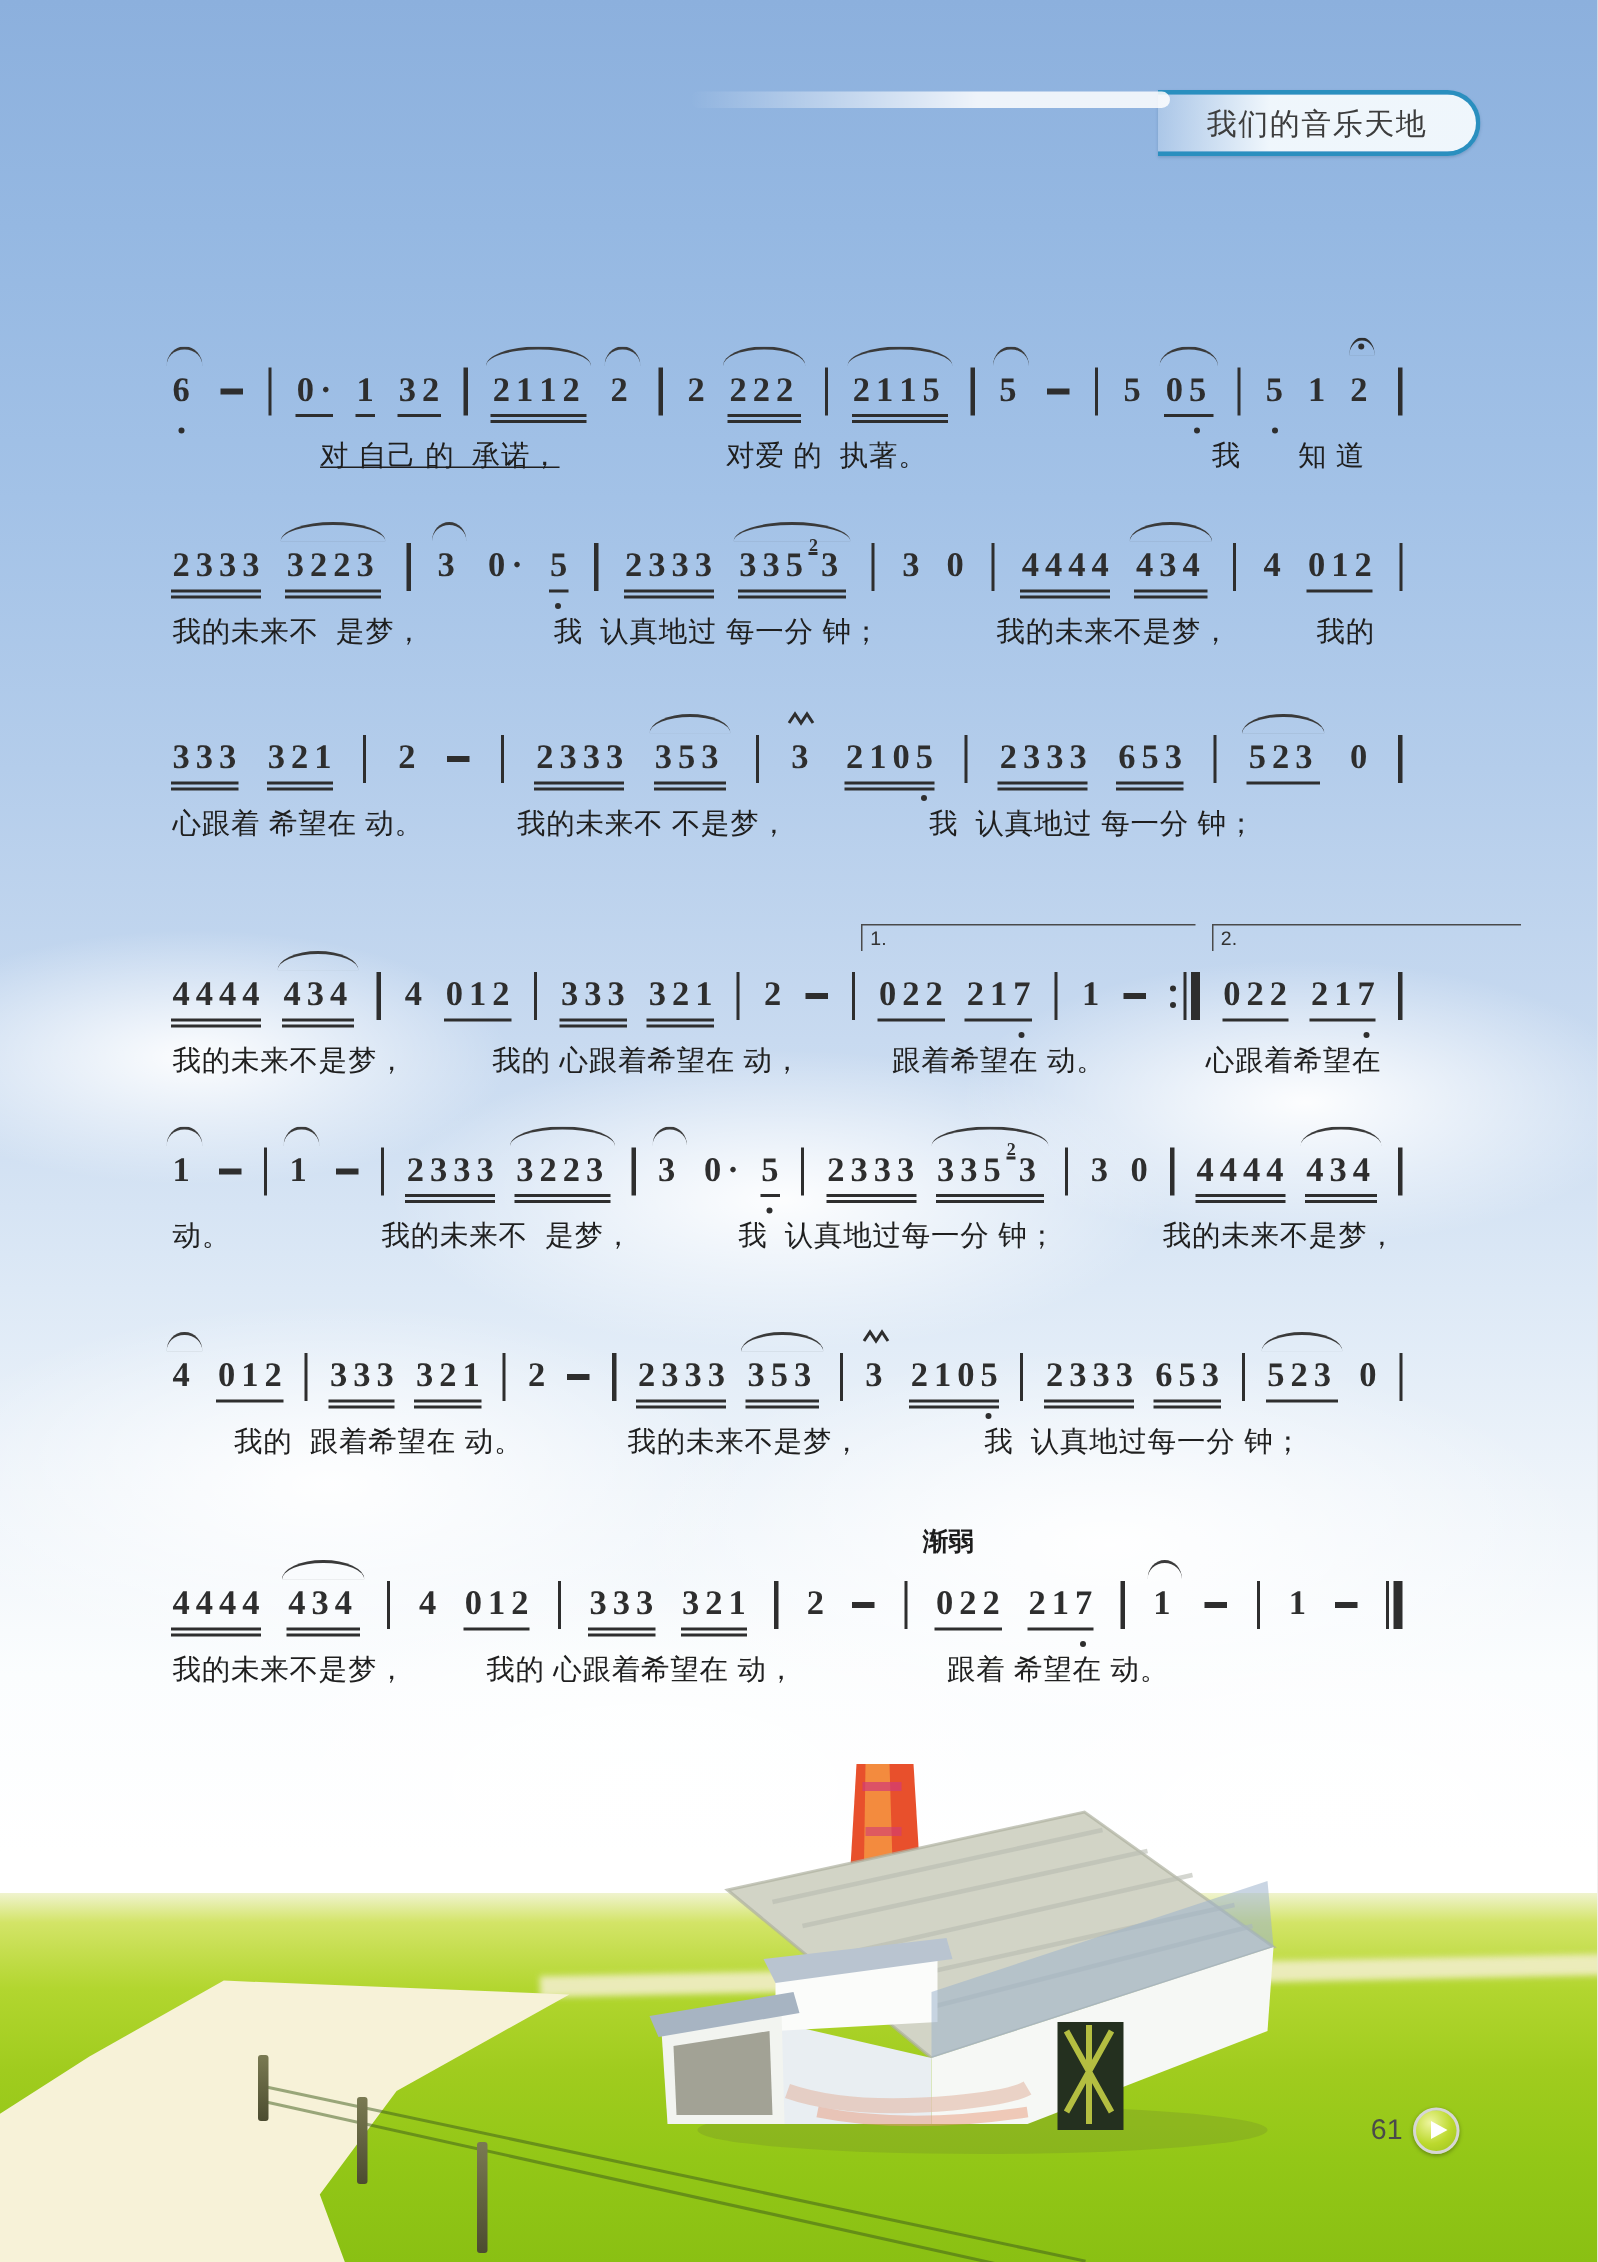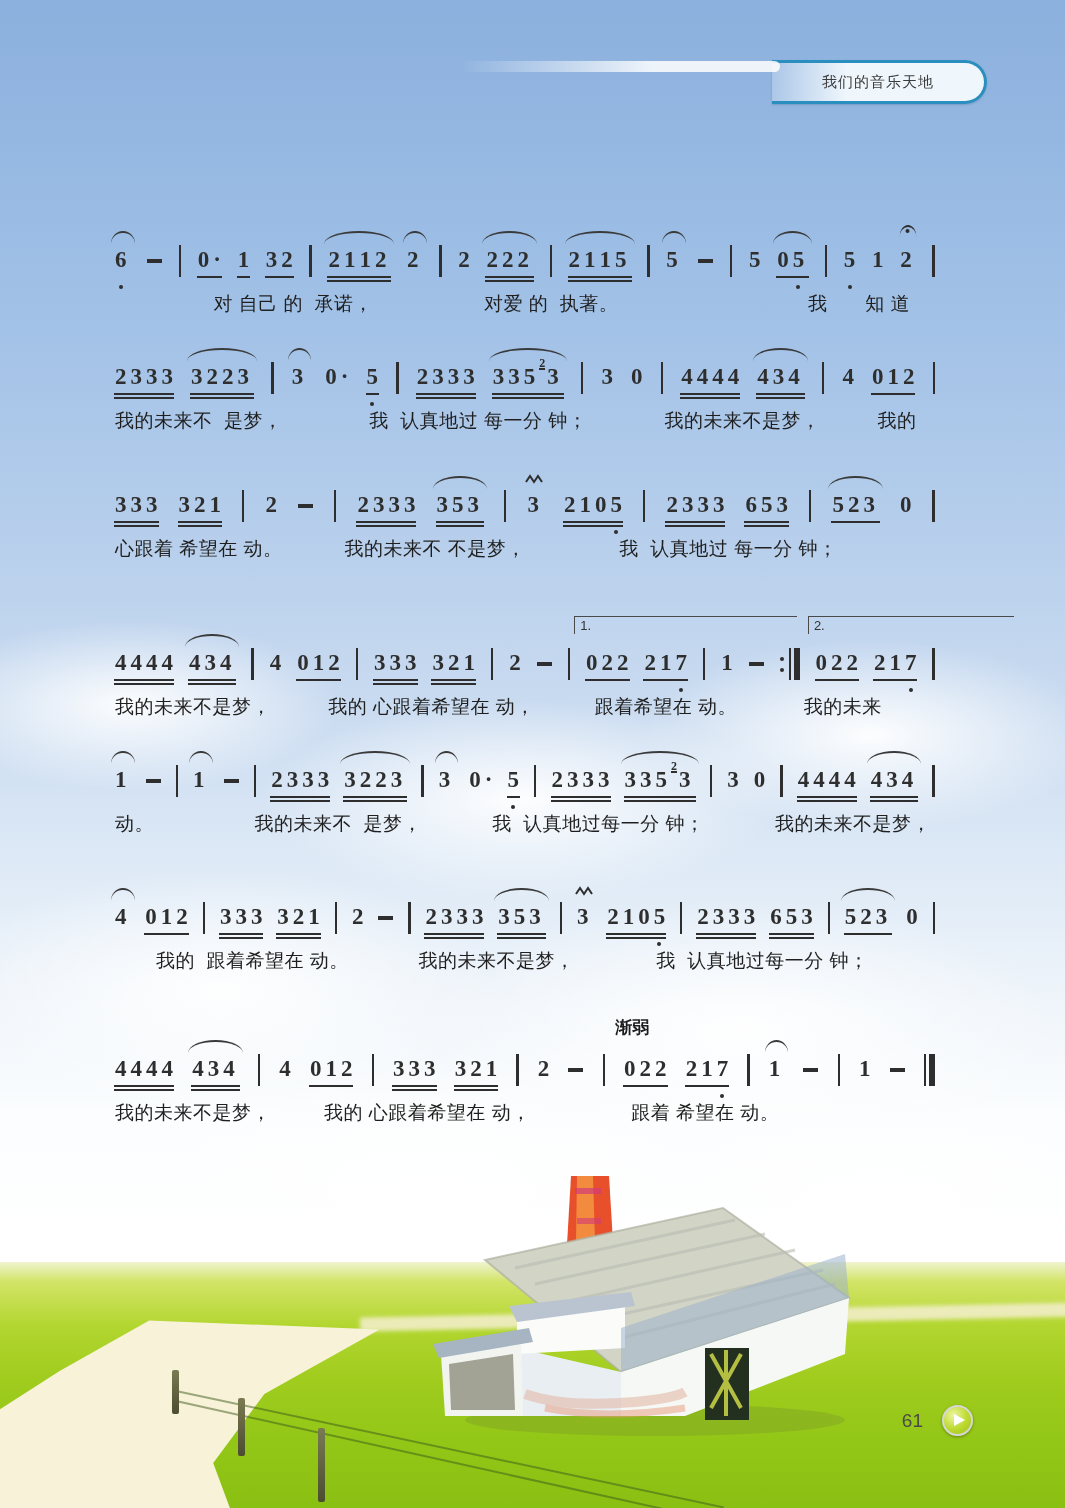--- a/index.html
+++ b/index.html
@@ -20,21 +20,21 @@
   .wire{position:absolute;height:1.6px;background:rgba(60,90,25,.5);transform-origin:left center;}
   
   #house{position:absolute;left:425px;top:1158px;}
   
   #badge{position:absolute;top:60px;right:78px;width:212px;height:38px;
          border:3px solid #2a8fbf;border-left:none;border-radius:0 24px 24px 0;
          background:linear-gradient(90deg,rgba(248,252,255,.25),rgba(243,249,253,.96) 35%);
          display:flex;align-items:center;justify-content:center;box-shadow:0 1px 2px rgba(40,80,120,.25);}
   #badge::before{content:"";position:absolute;right:96%;top:-2px;width:320px;height:11px;border-radius:8px;
          background:linear-gradient(90deg,rgba(255,255,255,0),rgba(255,255,255,.85) 60%);}
-  #badge span{font-size:15px;color:#3d3d3d;letter-spacing:1px;white-space:nowrap;}
+  #badge span{font-size:20px;color:#3d3d3d;letter-spacing:1px;white-space:nowrap;}
   
   #score{position:absolute;left:115px;top:0;width:820px;z-index:5;}
   .line{position:absolute;left:0;width:820px;}
   .notes{display:flex;justify-content:space-between;align-items:flex-start;width:100%;}
   .tok{position:relative;display:inline-flex;font-family:"Liberation Serif","DejaVu Serif",serif;
        font-weight:700;font-size:23px;color:#2e2e2e;line-height:30px;}
   .tok .ch{position:relative;display:inline-block;margin-right:4px;}
   .tok .ch:last-child{margin-right:0;}
   .u1::after{content:"";position:absolute;left:-1px;right:-1px;bottom:-3px;height:2px;background:#2e2e2e;}
   .u2::after{content:"";position:absolute;left:-1px;right:-1px;bottom:-3px;height:2px;background:#2e2e2e;}
@@ -55,21 +55,21 @@
   .ferm::after{content:"";position:absolute;top:2px;left:50%;transform:translateX(-50%);
        width:4px;height:4px;border-radius:50%;background:#2e2e2e;}
   .mord{position:absolute;top:-17px;left:50%;transform:translateX(-50%);line-height:0;}
   .grace{font-size:12px;line-height:10px;align-self:flex-start;margin:-4px 2px 0 0;border-bottom:2px solid #2e2e2e;}
   .lyrics{position:relative;height:28px;margin-top:14px;}
   .lyr{position:absolute;top:0;font-size:19px;color:#1f1f1f;white-space:pre;letter-spacing:.5px;}
   .volta{position:absolute;top:-32px;height:17px;border-top:1.6px solid #4a4a4a;border-left:1.6px solid #4a4a4a;}
   .volta span{position:absolute;left:5px;top:1px;font-size:13px;color:#333;}
   .dyn{position:absolute;top:-38px;font-size:17px;font-weight:700;color:#1d1d1d;}
   
-  #footer{position:absolute;right:92px;bottom:72px;display:flex;align-items:center;gap:19px;z-index:6;}
+  #footer{position:absolute;right:92px;bottom:72px;display:flex;align-items:center;gap:7px;z-index:6;}
   #pagenum{font-size:19px;color:#4a4a4a;}
   #play{position:relative;width:27px;height:27px;border-radius:50%;
         background:radial-gradient(circle at 35% 30%,#eef59f,#bcd92e 55%,#9cc21c);
         border:2px solid #d6d6d6;box-shadow:0 1px 3px rgba(0,0,0,.35);cursor:pointer;}
   #play::after{content:"";position:absolute;left:10px;top:7px;border-left:11px solid #fff;
         border-top:6.5px solid transparent;border-bottom:6.5px solid transparent;}
 </style>
 </head>
 <body>
 
@@ -163,21 +163,21 @@
           <span class="tok">
             <span class="ch">1</span>
           </span>
           <span class="tok">
             <span class="ch">2</span>
             <i class="ferm"></i>
           </span>
           <div class="bar"></div>
         </div>
         <div class="lyrics">
-          <span class="lyr" style="left: 12%;">对 自己 的  承诺，</span>
+          <span class="lyr" style="left: 12%; text-decoration: underline;">对 自己 的  承诺，</span>
           <span class="lyr" style="left: 45%;">对爱 的  执著。</span>
           <span class="lyr" style="left: 84.5%;">我</span>
           <span class="lyr" style="left: 91.5%;">知 道</span>
         </div>
       </div>
       <div class="line" style="top: 362px;">
         <div class="notes">
           <span class="tok u2">
             <span class="ch">2</span>
             <span class="ch">3</span>
@@ -413,21 +413,21 @@
             <span class="ch">2</span>
             <span class="ch">1</span>
             <span class="ch ld">7</span>
           </span>
           <div class="bar"></div>
         </div>
         <div class="lyrics">
           <span class="lyr" style="left: 0%;">我的未来不是梦，</span>
           <span class="lyr" style="left: 26%;">我的 心跟着希望在 动，</span>
           <span class="lyr" style="left: 58.5%;">跟着希望在 动。</span>
-          <span class="lyr" style="left: 84%;">我的未来</span>
+          <span class="lyr" style="left: 84%;">心跟着希望在</span>
         </div>
       </div>
       <div class="line" style="top: 765px;">
         <div class="notes">
           <span class="tok">
             <span class="ch">1</span>
             <i class="arc"></i>
           </span>
           <span class="tok">
             <span class="dashbar"></span>

